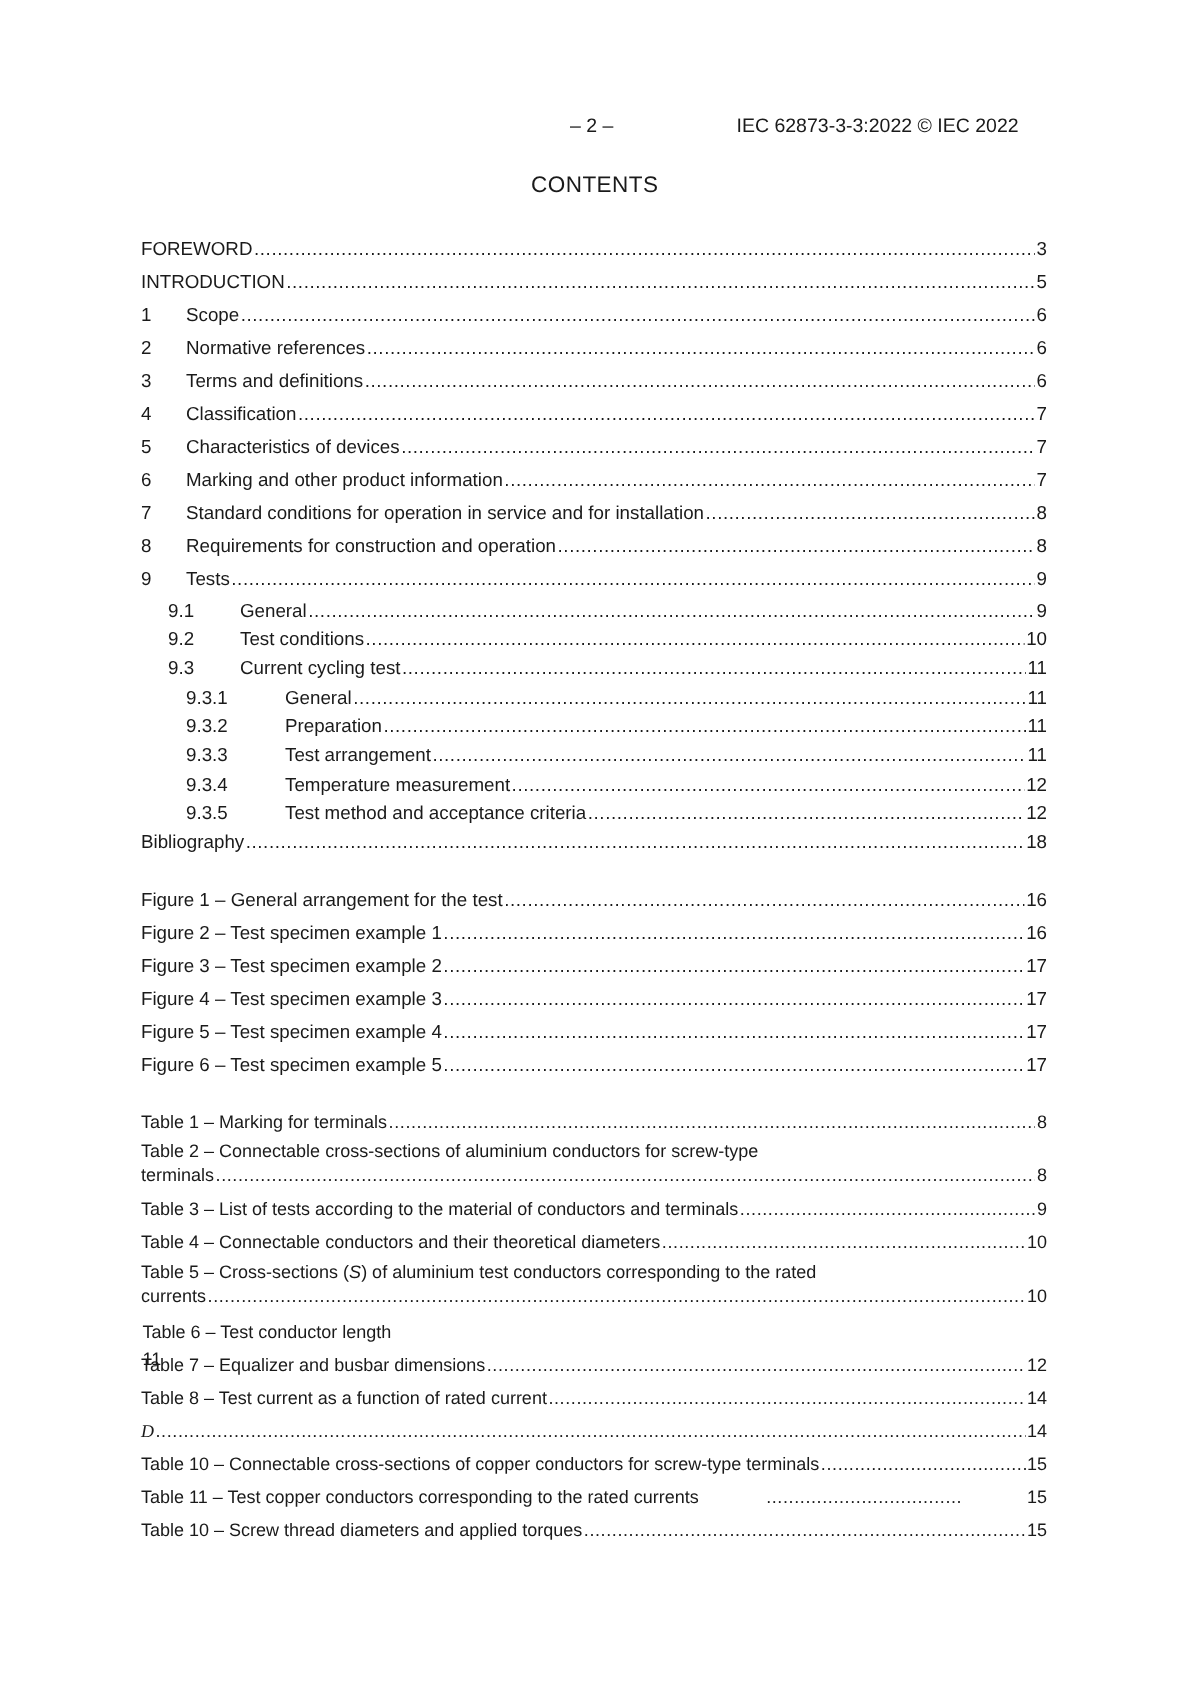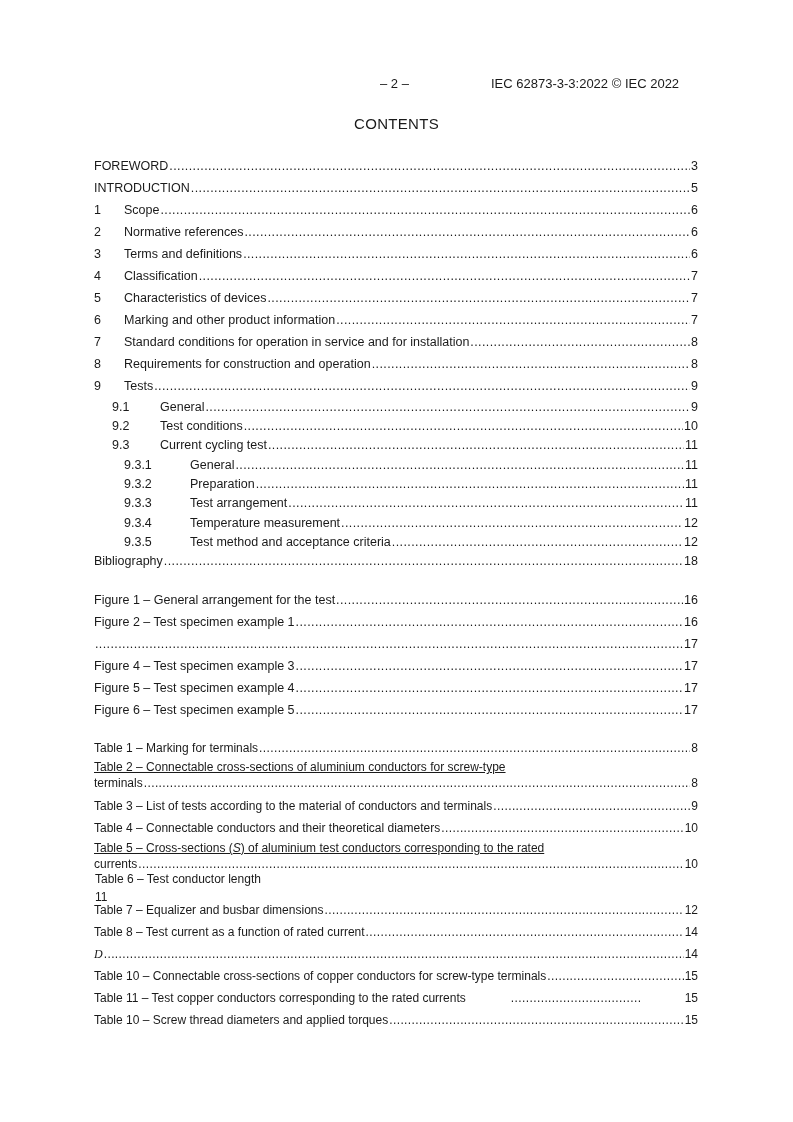--- a/index.html
+++ b/index.html
@@ -4,28 +4,28 @@
 <style>
   html, body { margin:0; padding:0; background:#ffffff; }
   body { width:793px; height:1122px; position:relative; overflow:hidden;
          font-family:"Liberation Sans", sans-serif; color:#1a1a1a; }
   .hdr { position:absolute; top:76px; font-size:13px; }
   .hdr-page { left:380px; }
   .hdr-ref { left:491px; }
   .title { position:absolute; top:115px; left:0; width:793px; text-align:center;
            font-size:15px; letter-spacing:0.3px; }
   .toc { position:absolute; left:94px; width:604px; font-size:12.5px; }
-  .row { position:absolute; left:0; width:604px; height:18px; display:flex; align-items:baseline; line-height:18px; white-space:nowrap;justify-content:center; }
+  .row { position:absolute; left:0; width:604px; height:18px; display:flex; align-items:baseline; line-height:18px; white-space:nowrap; }
   .num { display:inline-block; flex:0 0 auto; }
   .txt { flex:0 0 auto; }
   .dots { flex:1 1 auto; overflow:hidden; margin:0 1px; }
   .dots::after { content:"........................................................................................................................................................................................................................"; letter-spacing:0.4px; }
   .pg { flex:0 0 auto; text-align:right; }
   .row.two { height:34px; display:block; }
-  .row.two .l1 { display:block; line-height:16px;text-decoration:underline; }
+  .row.two .l1 { display:block; line-height:16px; }
   .row.two .l2 { display:flex; line-height:16px; }
   .ital { font-style:italic; }
   .serif-ital { font-family:"Liberation Serif", serif; font-style:italic; }
 </style>
 </head>
 <body>
 
 <div class="hdr hdr-page">– 2 –</div>
 <div class="hdr hdr-ref">IEC 62873-3-3:2022 © IEC 2022</div>
 
@@ -165,20 +165,21 @@
     <span class="txt">Figure 1 – General arrangement for the test</span>
       <span class="dots"></span>
       <span class="pg">16</span>
   </div>
   <div class="row" style="top:613px">
     <span class="txt">Figure 2 – Test specimen example 1</span>
       <span class="dots"></span>
       <span class="pg">16</span>
   </div>
   <div class="row" style="top:635px">
+    <span class="txt">Figure 3 – Test specimen example 2</span>
       <span class="dots"></span>
       <span class="pg">17</span>
   </div>
   <div class="row" style="top:657px">
     <span class="txt">Figure 4 – Test specimen example 3</span>
       <span class="dots"></span>
       <span class="pg">17</span>
   </div>
   <div class="row" style="top:679px">
     <span class="txt">Figure 5 – Test specimen example 4</span>

